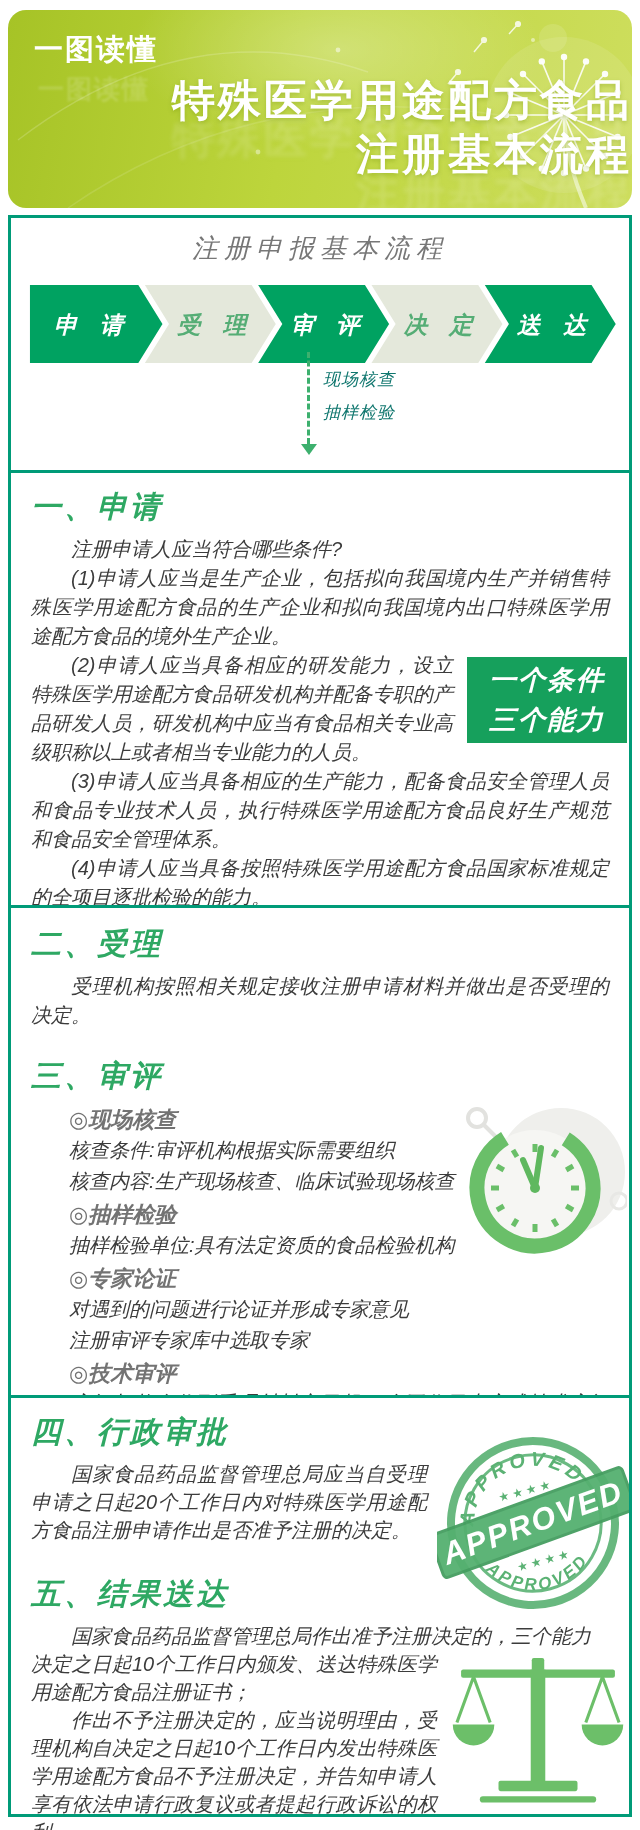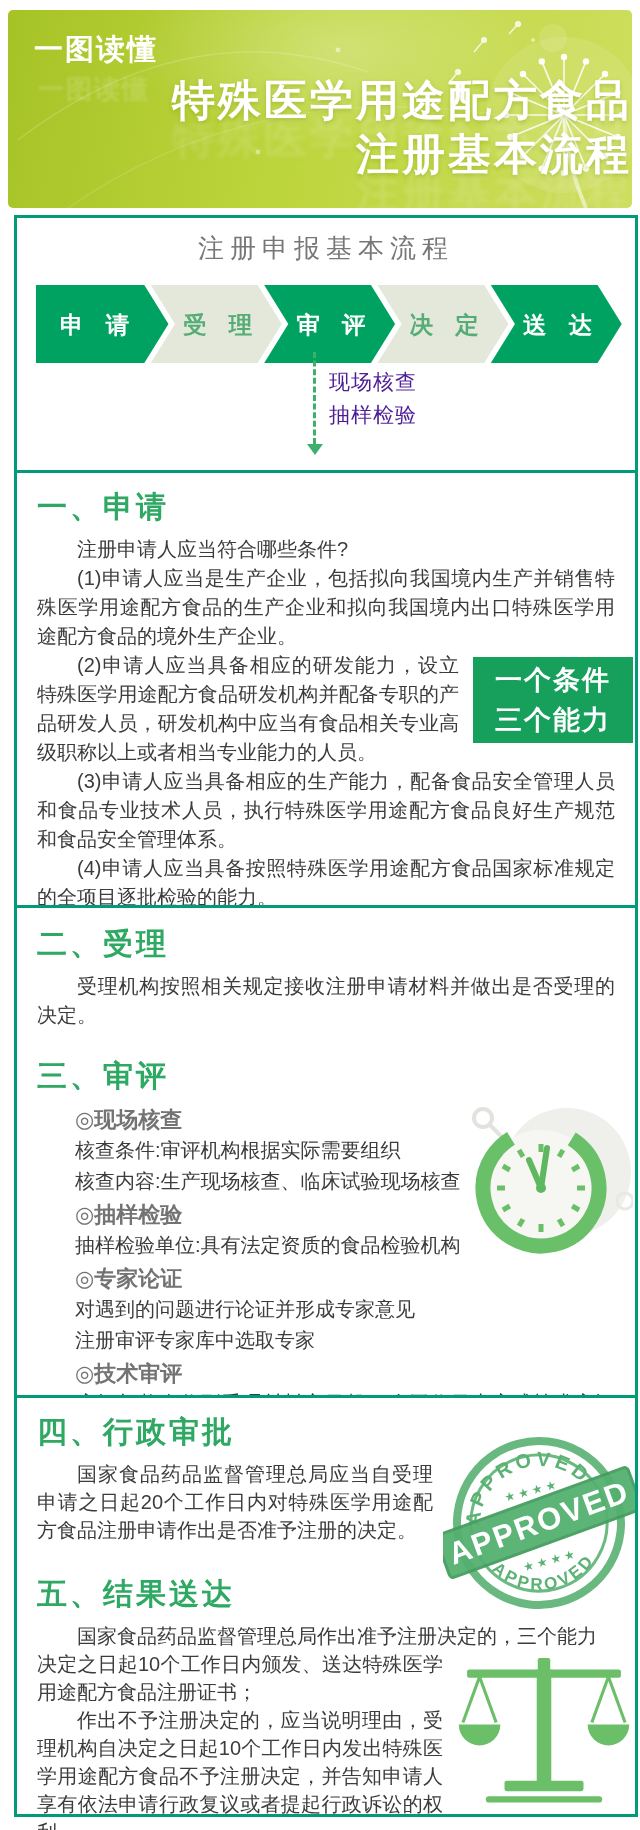--- a/index.html
+++ b/index.html
@@ -7,49 +7,49 @@
     --green:#2ea863; --arrow-green:#00a261; --arrow-muted:#e4e8db;
     --arrow-muted-text:#55ad75; --border:#009b78; --badge:#16a05c;
     --icon:#6cbf69; --stamp:#57b272; --body:#3c3c3c; --flowgray:#777;
   }
   *{box-sizing:border-box; margin:0; padding:0;}
   html,body{width:640px; background:#fff;}
   body{height:1830px; overflow:hidden; font-family:"Liberation Sans","DejaVu Sans",sans-serif;}
 
   
   .banner{position:relative; margin:10px 8px 0; width:624px; height:198px;
-    border-radius:5px; overflow:hidden;
+    border-radius:18px; overflow:hidden;
     background:linear-gradient(100deg,var(--banner-g1) 0%,var(--banner-g2) 45%,var(--banner-g3) 100%);}
   .banner-glow{position:absolute; left:120px; top:-60px; width:420px; height:200px;
     background:radial-gradient(ellipse at center,rgba(255,255,255,.28),rgba(255,255,255,0) 70%);}
   .banner-tag{position:absolute; left:26px; top:20px; color:#fff; font-size:29px; font-weight:bold; letter-spacing:2px;}
   .banner-tag-ghost{position:absolute; left:30px; top:62px; color:#fff; opacity:.16; filter:blur(1px);
     font-size:26px; font-weight:bold; letter-spacing:2px;}
   .banner-title{position:absolute; left:0; width:100%; text-align:right; color:#fff; font-weight:bold;
     font-size:43px; letter-spacing:3px; text-shadow:0 2px 4px rgba(110,140,0,.35); white-space:nowrap;}
   .line1{top:62px;}
   .line2{top:116px;}
   .title-ghost{opacity:.14; filter:blur(2px);}
   .g1{top:100px;} .g2{top:154px;}
   .dandelion{position:absolute; right:-12px; top:0;}
 
   
-  .main-box{margin:7px 14px 0; width:624px; height:1602px; border:3px solid var(--border); background:#fff;}
+  .main-box{margin:7px 8px 0; width:624px; height:1602px; border:3px solid var(--border); background:#fff;font-style:italic;}
   .section{position:relative; overflow:hidden;}
   .divided{border-bottom:3px solid var(--border);}
 
   
   .flow-section{height:255px;}
   .flow-title{margin-top:13px; text-align:center; font-size:26px; color:var(--flowgray); letter-spacing:6px;}
   .arrows{display:block; margin:16px 0 0 17px;}
   .arrow-label{font-weight:bold; font-size:24px; letter-spacing:8px;}
   .branch-line{position:absolute; left:296px; top:134px; height:92px; width:0; border-left:3px dashed #3db06e;}
   .branch-arrowhead{position:absolute; left:290px; top:226px; width:0; height:0;
     border:8px solid transparent; border-top:11px solid #3db06e;}
-  .branch-label{position:absolute; left:312px; font-size:21px; color:#4c1d95; letter-spacing:1px;}
+  .branch-label{position:absolute; left:312px; font-size:17px; color:#0f766e; letter-spacing:1px;}
   .bl1{top:150px;} .bl2{top:183px;}
 
   
   .sec1{height:435px;}
   .sec23{height:490px;}
   .sec45{height:510px;}
   h2.green-head{font-size:30px; font-weight:bold; color:var(--green); letter-spacing:3px; margin:14px 0 7px 20px;}
   .para{padding:0 20px; font-size:20px; line-height:29px; color:var(--body); text-align:justify; text-indent:2em;}
   .no-indent{text-indent:0;}
   .badge{float:right; width:160px; height:86px; margin:6px 2px 8px 14px; background:var(--badge);

